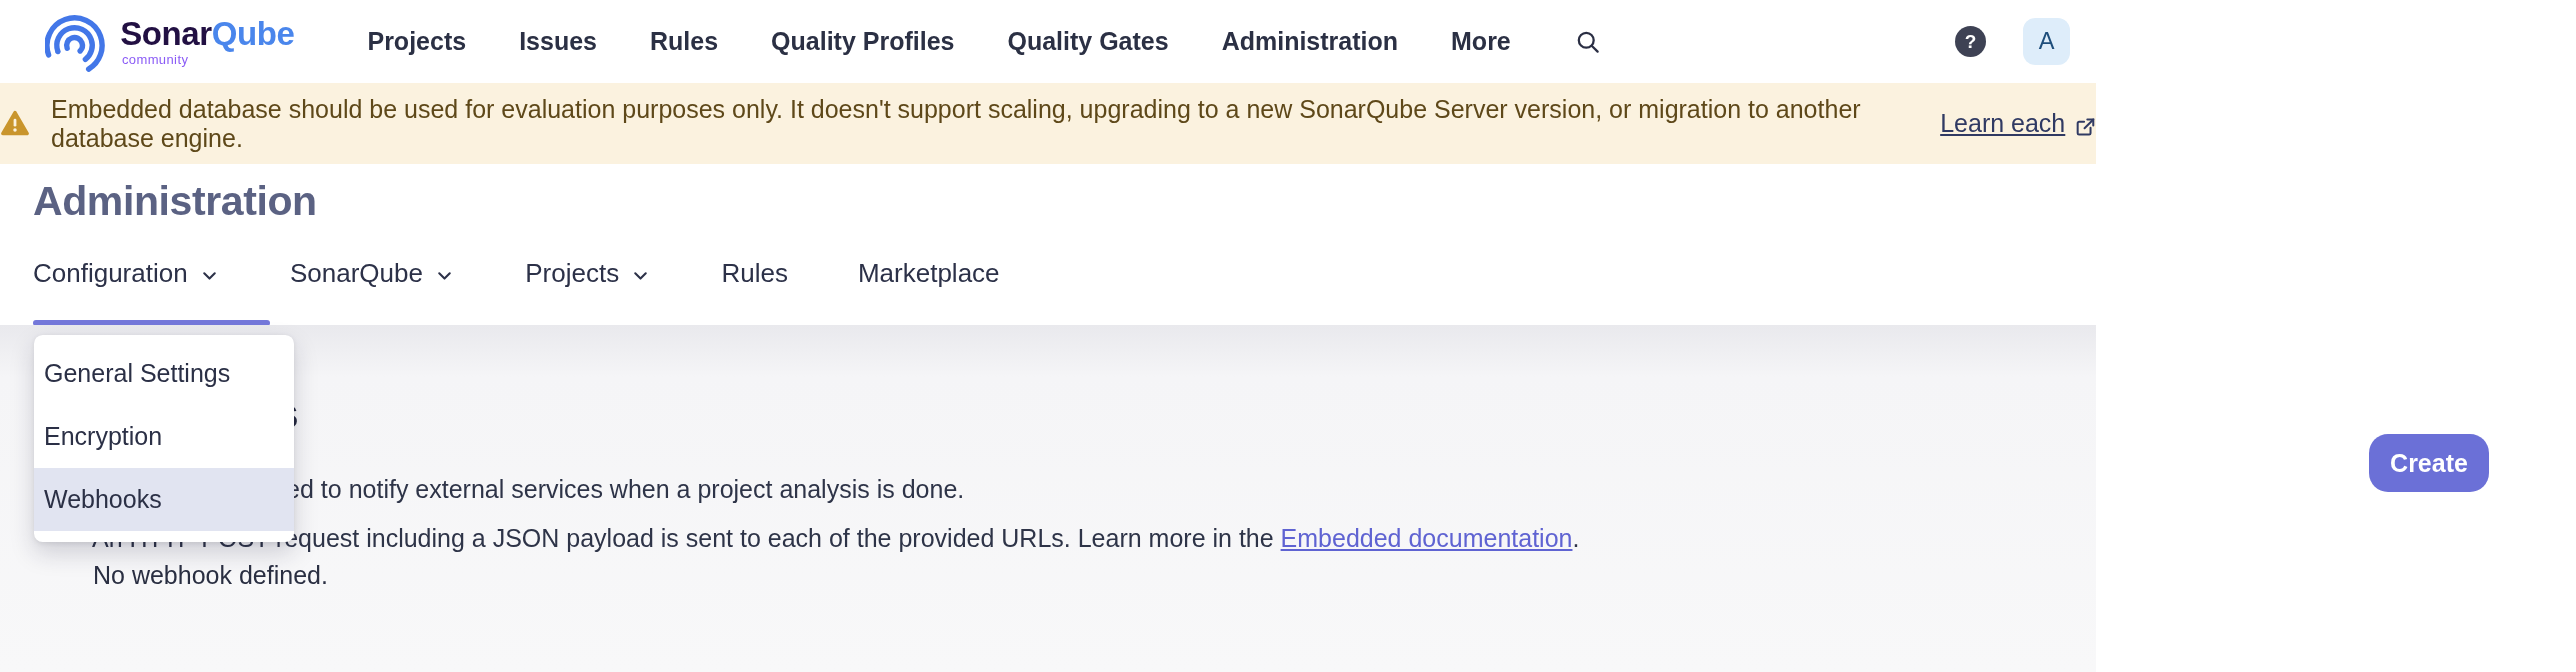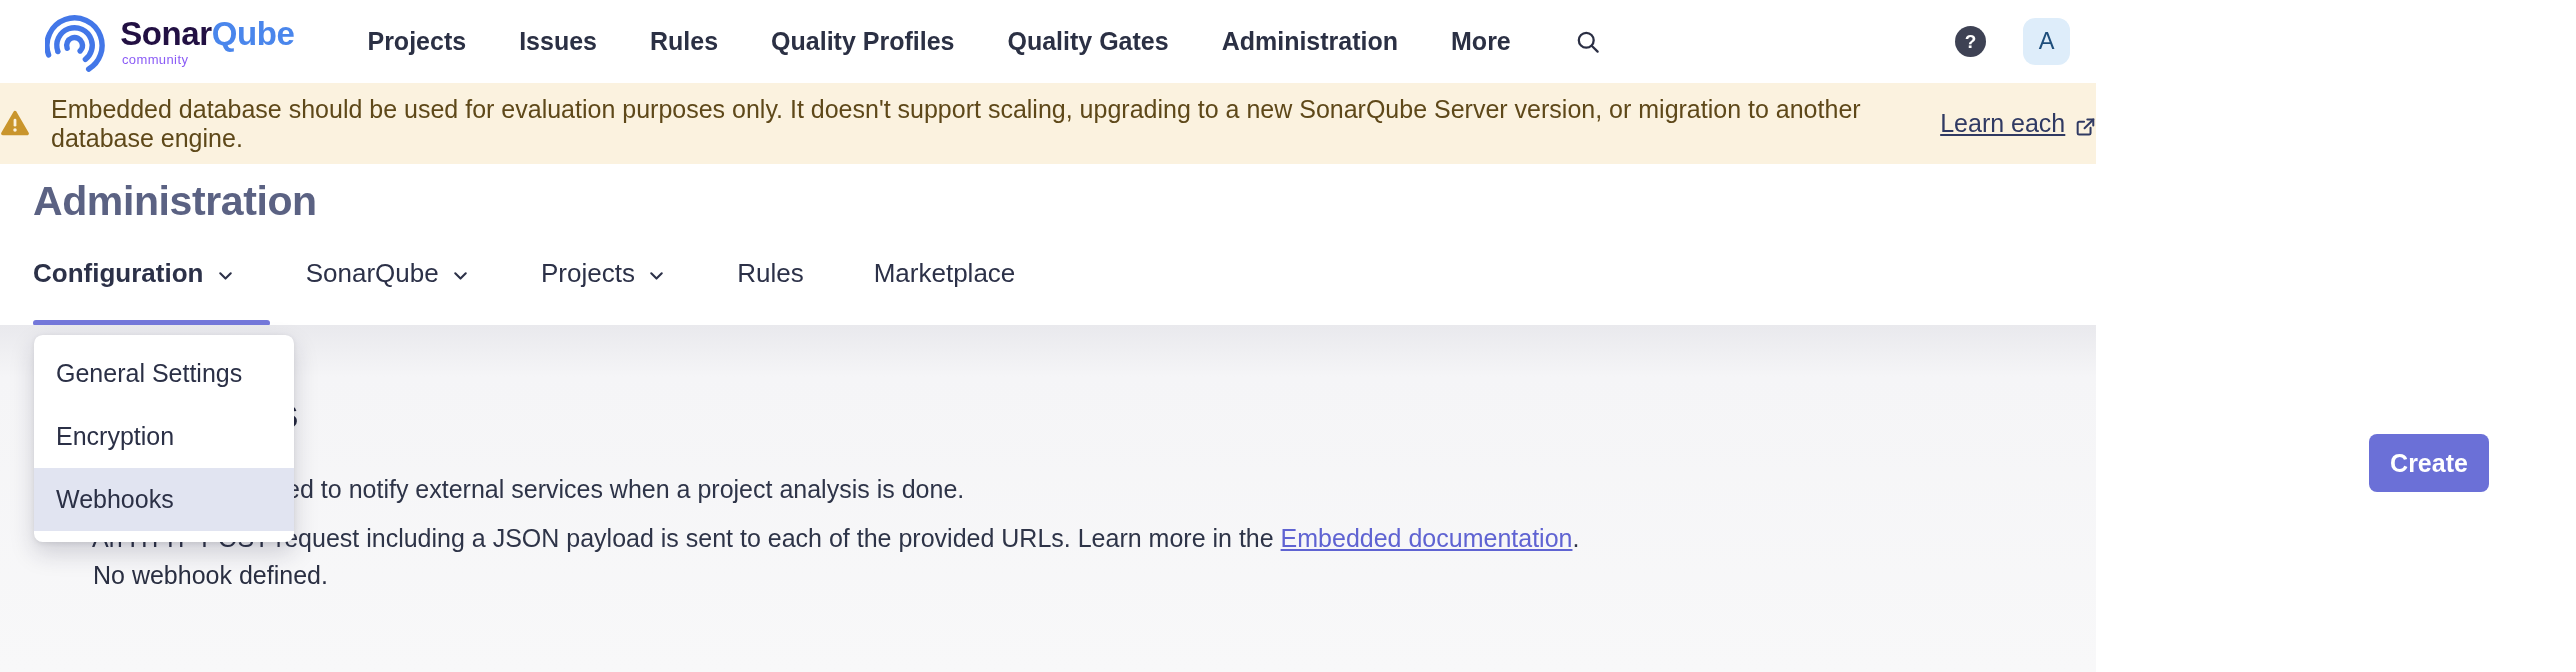--- a/index.html
+++ b/index.html
@@ -34,46 +34,46 @@
   .warn-icon { width:30px; height:27px; flex:0 0 auto; }
   .banner-text { margin-left:21px; font-size:25px; color:#5e4819; }
   .banner-link { margin-left:14px; font-size:25px; color:#303a63; text-decoration:underline; cursor:pointer; white-space:nowrap; }
   .ext-icon { width:23.6px; height:23.6px; margin-left:8.7px; position:relative; top:3.5px; }
 
   
   .band { position:absolute; left:0; top:164px; width:100%; height:161px; background:#ffffff; }
   .page-title { position:absolute; left:33px; top:14px; font-size:41px; font-weight:700; color:#5b6283; letter-spacing:-0.4px; }
   .tabs { position:absolute; left:33px; top:94px; display:flex; align-items:center; gap:70px; }
   .tab { display:flex; align-items:center; gap:11.3px; font-size:26px; color:#2c3148; cursor:pointer; white-space:nowrap; }
-  .tab.active .tab-label { font-weight:700;text-align:center; }
+  .tab.active .tab-label { font-weight:400;text-align:center; }
   .chev { width:21px; height:21px; position:relative; top:1.7px; }
 
   .active-underline { position:absolute; left:33px; top:156px; width:237px; height:6.1px;
                       background:#7478da; border-radius:3.5px; }
 
   
   .content { position:absolute; left:0; top:325px; width:100%; height:348px;
              background:linear-gradient(180deg,#e9e9ed 0%, #f5f5f7 52px, #f8f8f9 100%); }
   .wh-title { position:absolute; left:87px; top:65px; font-size:42px; font-weight:700; color:#23283e; z-index:1; }
   .wh-line { position:absolute; left:92px; font-size:25px; color:#2e3448; z-index:1; white-space:nowrap; }
   .wh-line1 { top:150px; }
   .wh-line2 { top:199px; }
   .doc-link { color:#5f63d2; text-decoration:underline; cursor:pointer; }
   .empty-msg { position:absolute; left:93px; top:236px; font-size:25px; color:#2a2f42; z-index:1; }
 
   .create-btn { position:absolute; left:2369px; top:109px; width:120px; height:58px;
-                background:#6b70d7; border:none; border-radius:8px; color:#ffffff;
+                background:#6b70d7; border:none; border-radius:19px; color:#ffffff;
                 font-size:25px; font-weight:700; font-family:"Liberation Sans", sans-serif;
                 cursor:pointer; z-index:1; }
 
   
   .menu { position:absolute; left:34px; top:335px; width:260px; background:#ffffff;
           border-radius:8.7px; box-shadow:0 10.5px 24.4px rgba(25,28,60,0.18), 0 1.7px 5.2px rgba(0,0,0,0.08);
           padding:7px 0 10.5px 0; overflow:hidden; z-index:5; }
-  .menu-item { height:63px; display:flex; align-items:center; padding-left:22px;
+  .menu-item { height:63px; display:flex; align-items:center; padding-left:10px;
                font-size:25px; color:#2b3046; cursor:pointer; }
   .menu-item.highlighted { background:#e1e4f1; }
 </style>
 </head>
 <body>
 
 <div class="stage">
 
   <header class="topbar">
     <div class="logo">

